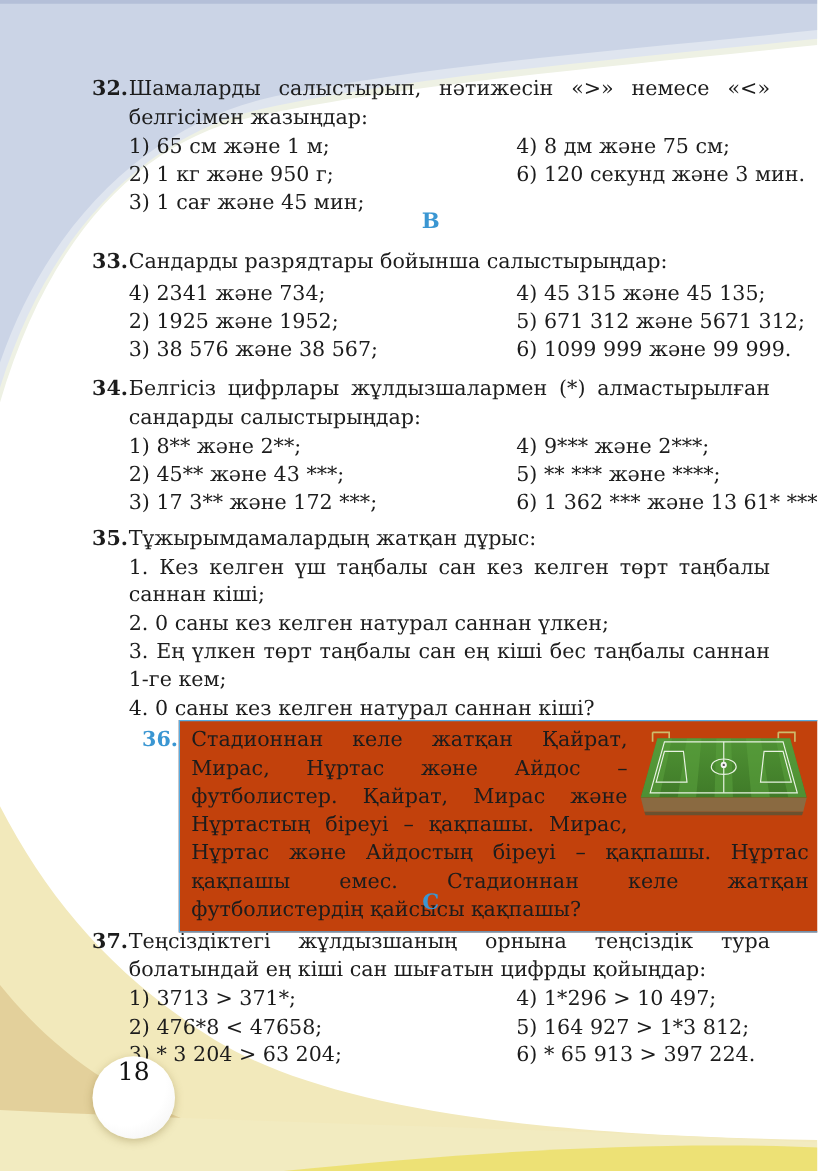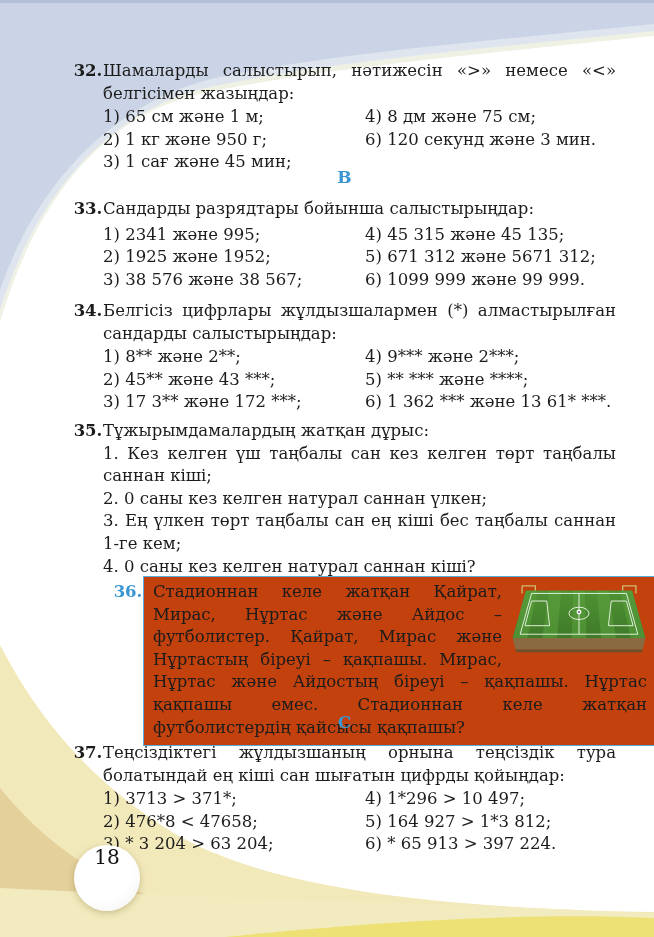--- a/index.html
+++ b/index.html
@@ -12,21 +12,21 @@
     color:#1c1c1c;
   }
   .deco{position:absolute;left:0;top:0;width:654px;height:937px;pointer-events:none;}
   .content{position:absolute;left:73px;top:0;width:543px;z-index:2;}
   .problem{position:absolute;left:0;display:grid;grid-template-columns:30px 1fr;width:543px;
            font-size:16.5px;line-height:22.6px;}
   .pnum{font-weight:bold;text-align:center;}
   .pnum.blue{color:#3a96d2;}
   .pbody{min-width:0;}
   .phead{text-align:justify;}
-  .cols{display:flex;margin-top:1px;}
+  .cols{display:flex;margin-top:1px;gap:48px;}
   .col1{width:262px;flex:none;}
   .col2{flex:1;}
   .item{white-space:nowrap;}
   .statement{text-align:justify;}
   .section-mark{position:absolute;left:0;width:543px;text-align:center;
                 font-weight:bold;font-size:17px;color:#3a96d2;}
   .box36{border:1.6px solid #58ace0;padding:4px 8px 6px 9px;background:#c2410c;}
   .box36 .ptext{text-align:justify;}
   .fieldwrap{float:right;width:136px;height:74px;margin:2px 0 2px 9px;}
   .pagenum{
@@ -81,21 +81,21 @@
     </div>
 
     <div class="section-mark" style="top:167px;">B</div>
 
     <div class="problem" style="top:198px;">
       <div class="pnum">33.</div>
       <div class="pbody">
         <div class="phead">Сандарды разрядтары бойынша салыстырыңдар:</div>
         <div class="cols" style="margin-top:3px;">
           <div class="col1">
-              <div class="item">1) 2341 және 995;</div>
+              <div class="item">4) 2341 және 734;</div>
               <div class="item">2) 1925 және 1952;</div>
               <div class="item">3) 38 576 және 38 567;</div>
             </div>
           <div class="col2">
               <div class="item">4) 45 315 және 45 135;</div>
               <div class="item">5) 671 312 және 5671 312;</div>
               <div class="item">6) 1099 999 және 99 999.</div>
             </div>
         </div>
       </div>

